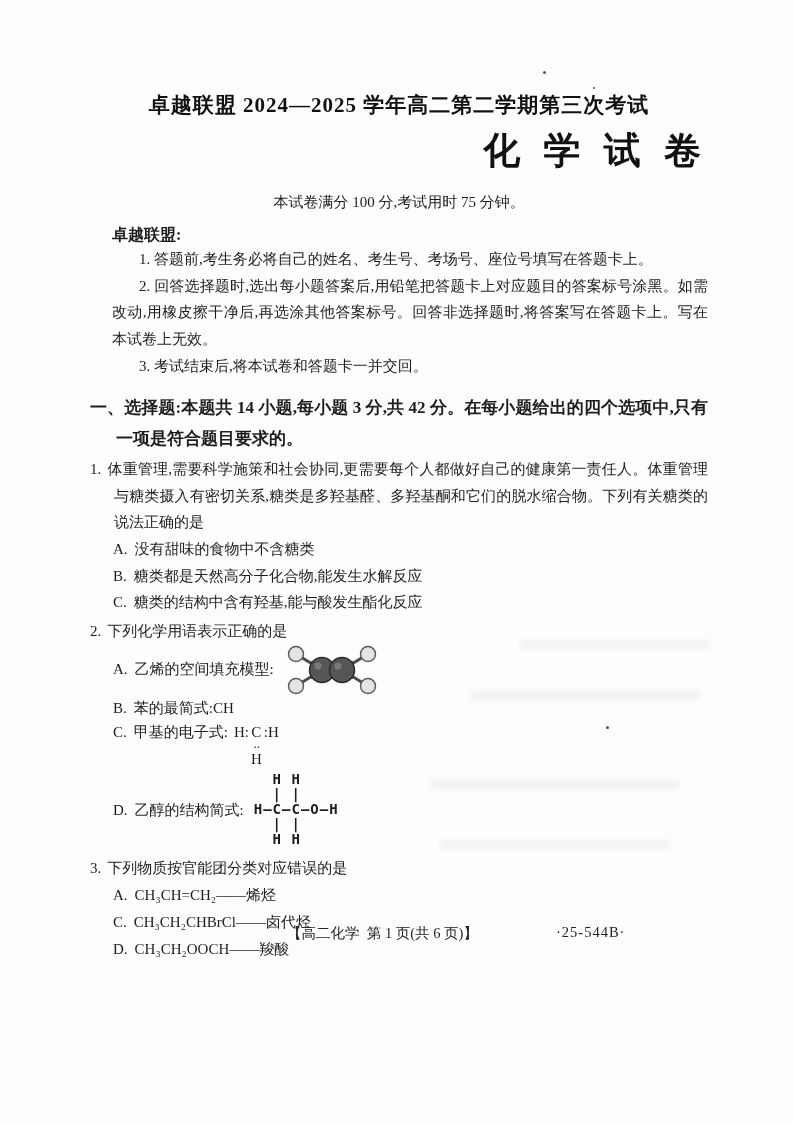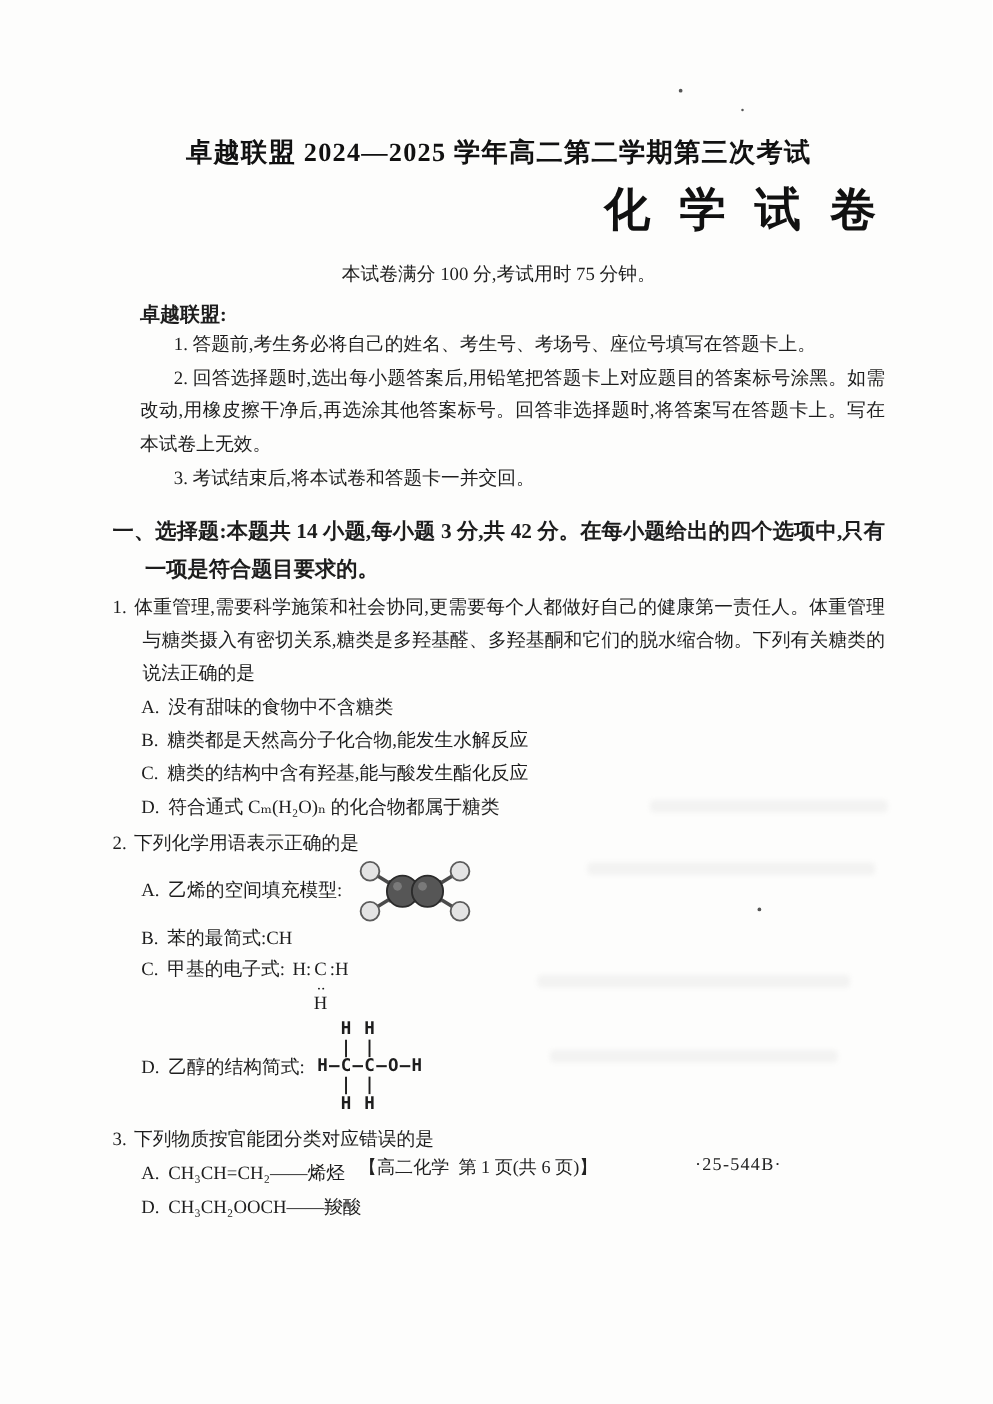--- a/index.html
+++ b/index.html
@@ -4,21 +4,21 @@
 <style>
   html,body{margin:0;padding:0;background:#ffffff;}
   .page{
     position:relative;
     width:794px;height:1123px;
     background:#fdfdfc;
     overflow:hidden;
     font-family:"Liberation Serif","DejaVu Serif","DejaVu Sans",serif;
     color:#1d1d1d;
   }
-  .content{position:absolute;left:90px;top:108px;width:618px;}
+  .content{position:absolute;left:90px;top:91px;width:618px;}
   .exam-title{margin:0;font-size:21px;font-weight:bold;text-align:center;letter-spacing:1px;color:#111;}
   .subject-title{margin:7px 0 0 0;font-size:37px;font-weight:bold;text-align:right;letter-spacing:7px;color:#111;}
   .exam-info{margin:17px 0 0 0;font-size:15px;text-align:center;}
   .notice-heading{margin:13px 0 0 22px;font-size:16px;font-weight:bold;}
   .notice-item{margin:0 0 0 22px;font-size:15px;line-height:1.78;text-indent:1.8em;text-align:justify;}
   .keep-spaces{white-space:pre-wrap;}
   .section-heading{margin:14px 0 0 0;font-size:17px;font-weight:bold;line-height:1.78;padding-left:26px;text-indent:-26px;text-align:justify;}
   .stem{margin:2px 0 0 0;font-size:15px;line-height:1.78;padding-left:24px;text-indent:-24px;text-align:justify;}
   .qnum{margin-right:6px;}
   .option{margin:0 0 0 23px;font-size:15px;line-height:1.78;}
@@ -66,21 +66,20 @@
     <p class="notice-item">1. 答题前,考生务必将自己的姓名、考生号、考场号、座位号填写在答题卡上。</p>
     <p class="notice-item">2. 回答选择题时,选出每小题答案后,用铅笔把答题卡上对应题目的答案标号涂黑。如需改动,用橡皮擦干净后,再选涂其他答案标号。回答非选择题时,将答案写在答题卡上。写在本试卷上无效。</p>
     <p class="notice-item">3. 考试结束后,将本试卷和答题卡一并交回。</p>
 
     <p class="section-heading">一、选择题:本题共 14 小题,每小题 3 分,共 42 分。在每小题给出的四个选项中,只有一项是符合题目要求的。</p>
 
     <p class="stem"><span class="qnum">1.</span><span>体重管理,需要科学施策和社会协同,更需要每个人都做好自己的健康第一责任人。体重管理与糖类摄入有密切关系,糖类是多羟基醛、多羟基酮和它们的脱水缩合物。下列有关糖类的说法正确的是</span></p>
     <div class="option"><span class="opt-label">A.</span><span>没有甜味的食物中不含糖类</span></div>
     <div class="option"><span class="opt-label">B.</span><span>糖类都是天然高分子化合物,能发生水解反应</span></div>
     <div class="option"><span class="opt-label">C.</span><span>糖类的结构中含有羟基,能与酸发生酯化反应</span></div>
-    <div class="option"><span class="opt-label">D.</span><span>符合通式 Cₘ(H₂O)ₙ 的化合物都属于糖类</span></div>
 
     <p class="stem"><span class="qnum">2.</span><span>下列化学用语表示正确的是</span></p>
 
     <div class="option row-flex">
       <span class="opt-label">A.</span>
       <span>乙烯的空间填充模型:</span>
       <svg class="model-svg" width="104" height="50" viewBox="0 0 104 50">
         <line x1="16" y1="9" x2="42" y2="25" stroke="#4b4b4b" stroke-width="3"></line>
         <line x1="16" y1="41" x2="42" y2="25" stroke="#4b4b4b" stroke-width="3"></line>
         <line x1="88" y1="9" x2="62" y2="25" stroke="#4b4b4b" stroke-width="3"></line>
@@ -120,20 +119,21 @@
         <div class="sf-line">  H H</div>
         <div class="sf-line">  | |</div>
         <div class="sf-line">H—C—C—O—H</div>
         <div class="sf-line">  | |</div>
         <div class="sf-line">  H H</div>
       </div>
     </div>
 
     <p class="stem"><span class="qnum">3.</span><span>下列物质按官能团分类对应错误的是</span></p>
     <div class="option"><span class="opt-label">A.</span><span>CH₃CH=CH₂——烯烃</span></div>
+    <div class="option"><span class="opt-label">C.</span><span>CH₃CH₂CHBrCl——卤代烃</span></div>
     <div class="option"><span class="opt-label">D.</span><span>CH₃CH₂OOCH——羧酸</span></div>
 
   </div>
 
   <div class="footer">
     <span class="footer-left keep-spaces">【高二化学  第 1 页(共 6 页)】</span>
     <span class="footer-right">·25-544B·</span>
   </div>
 
 </div>

